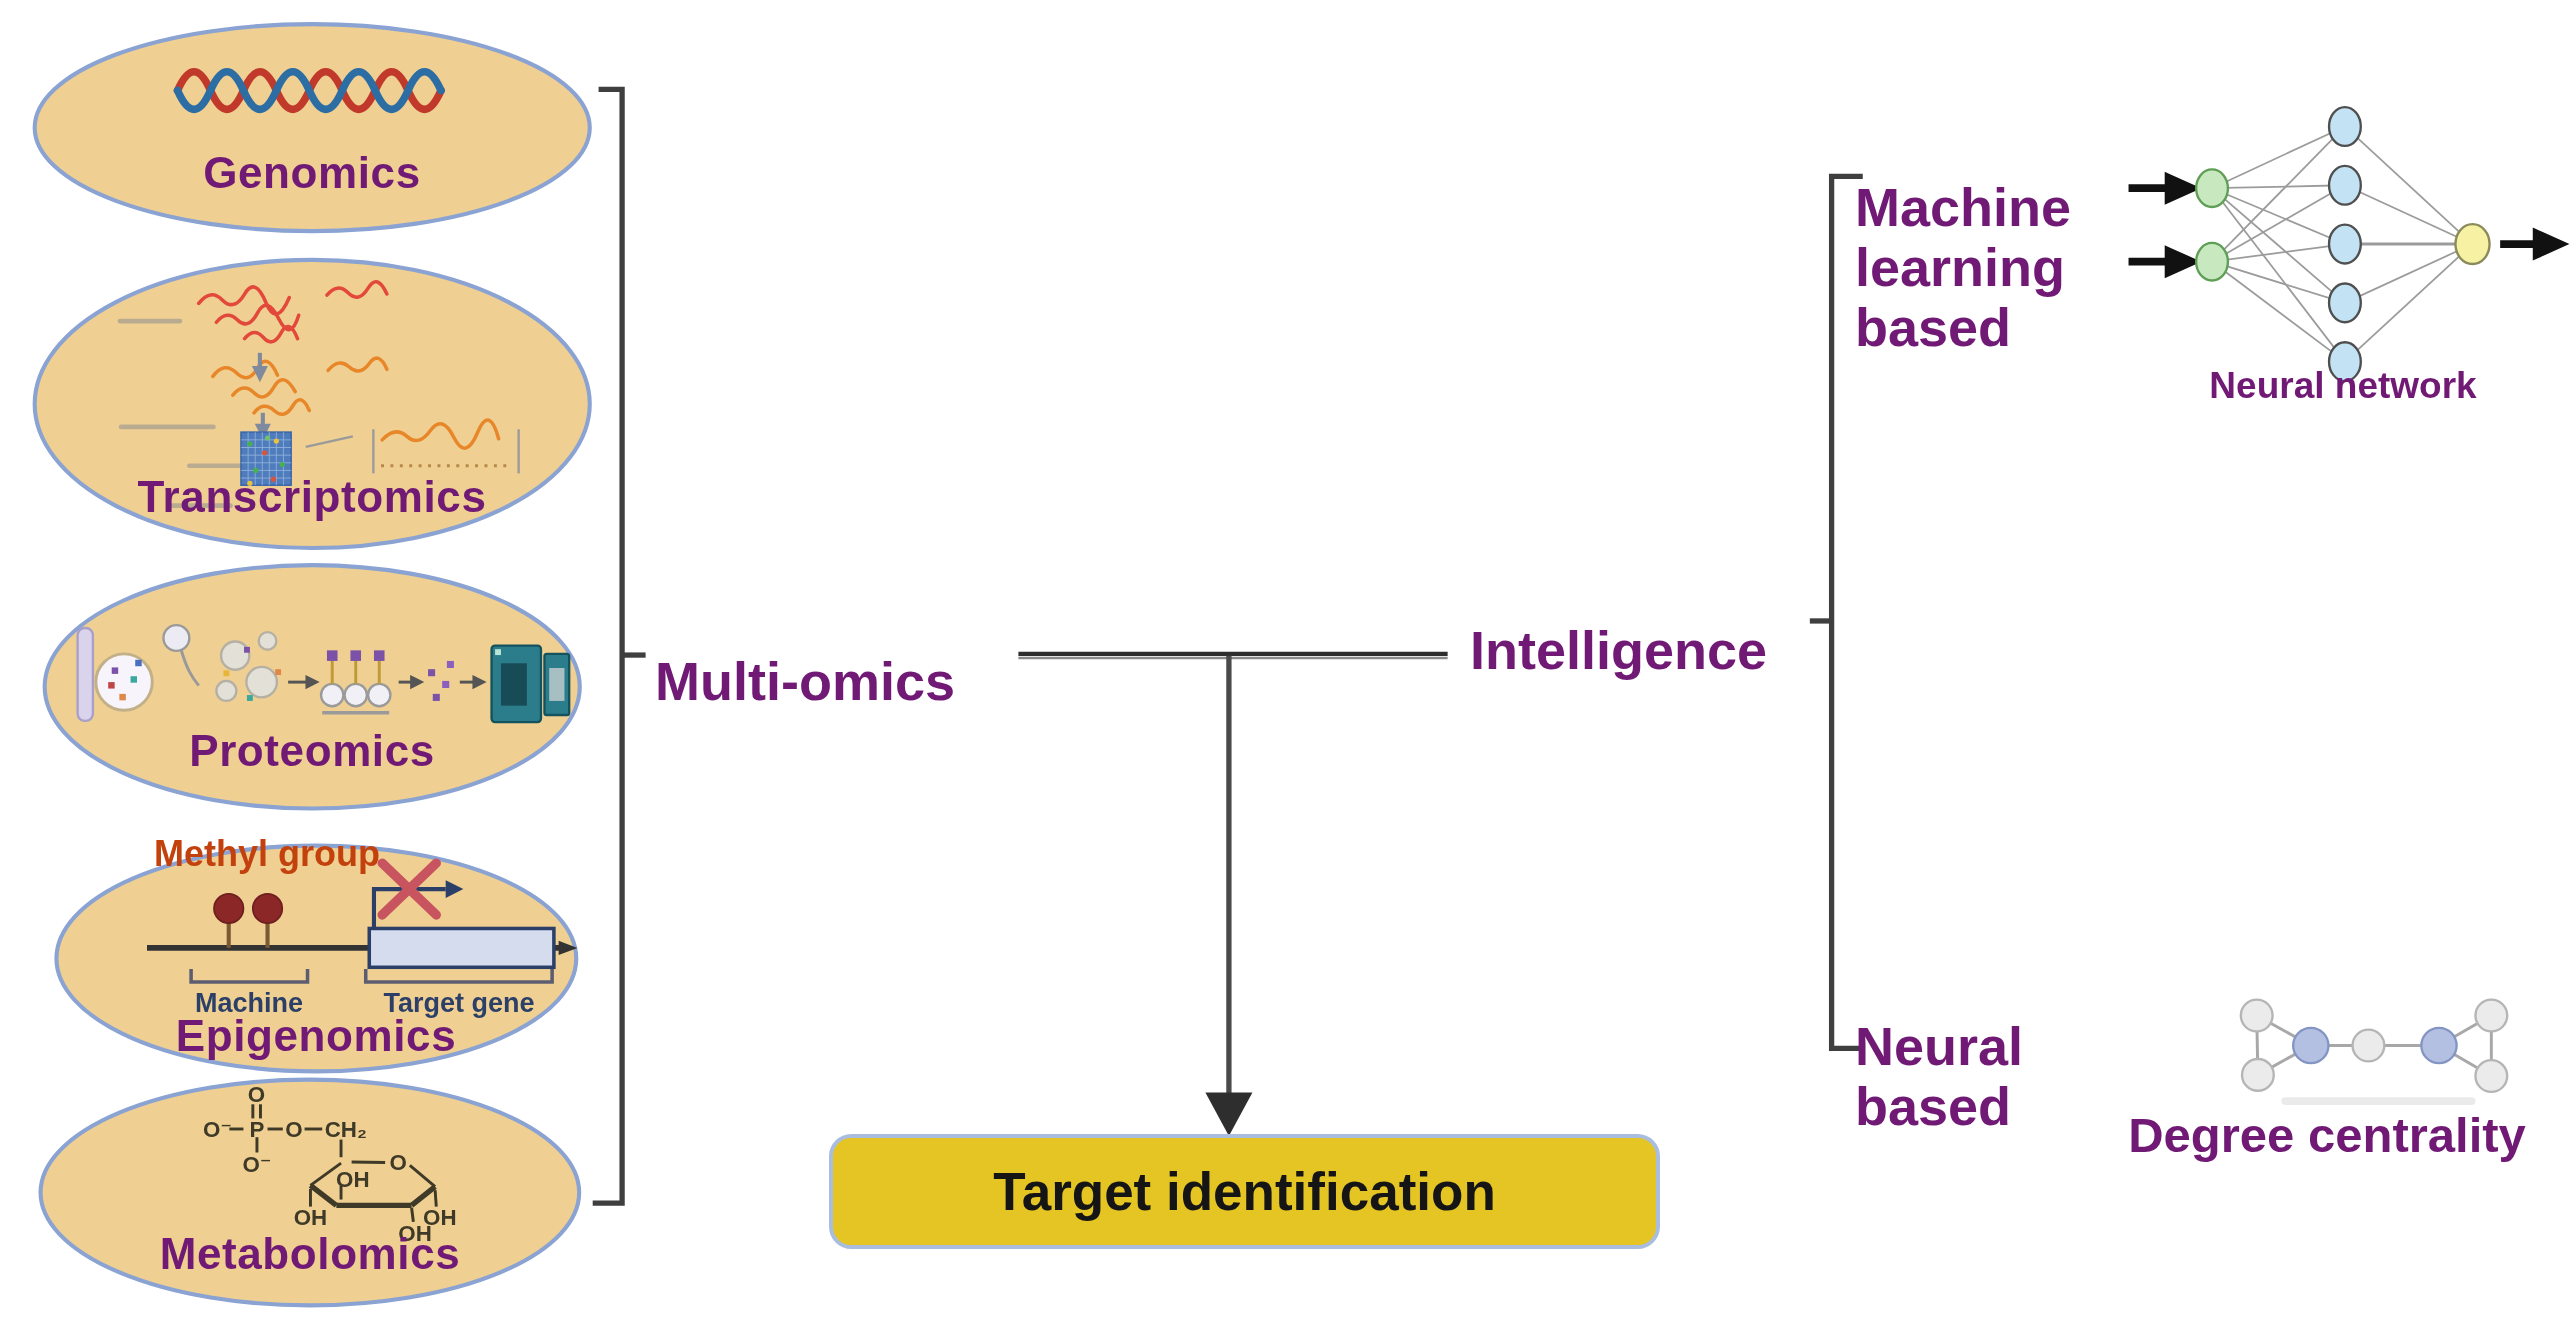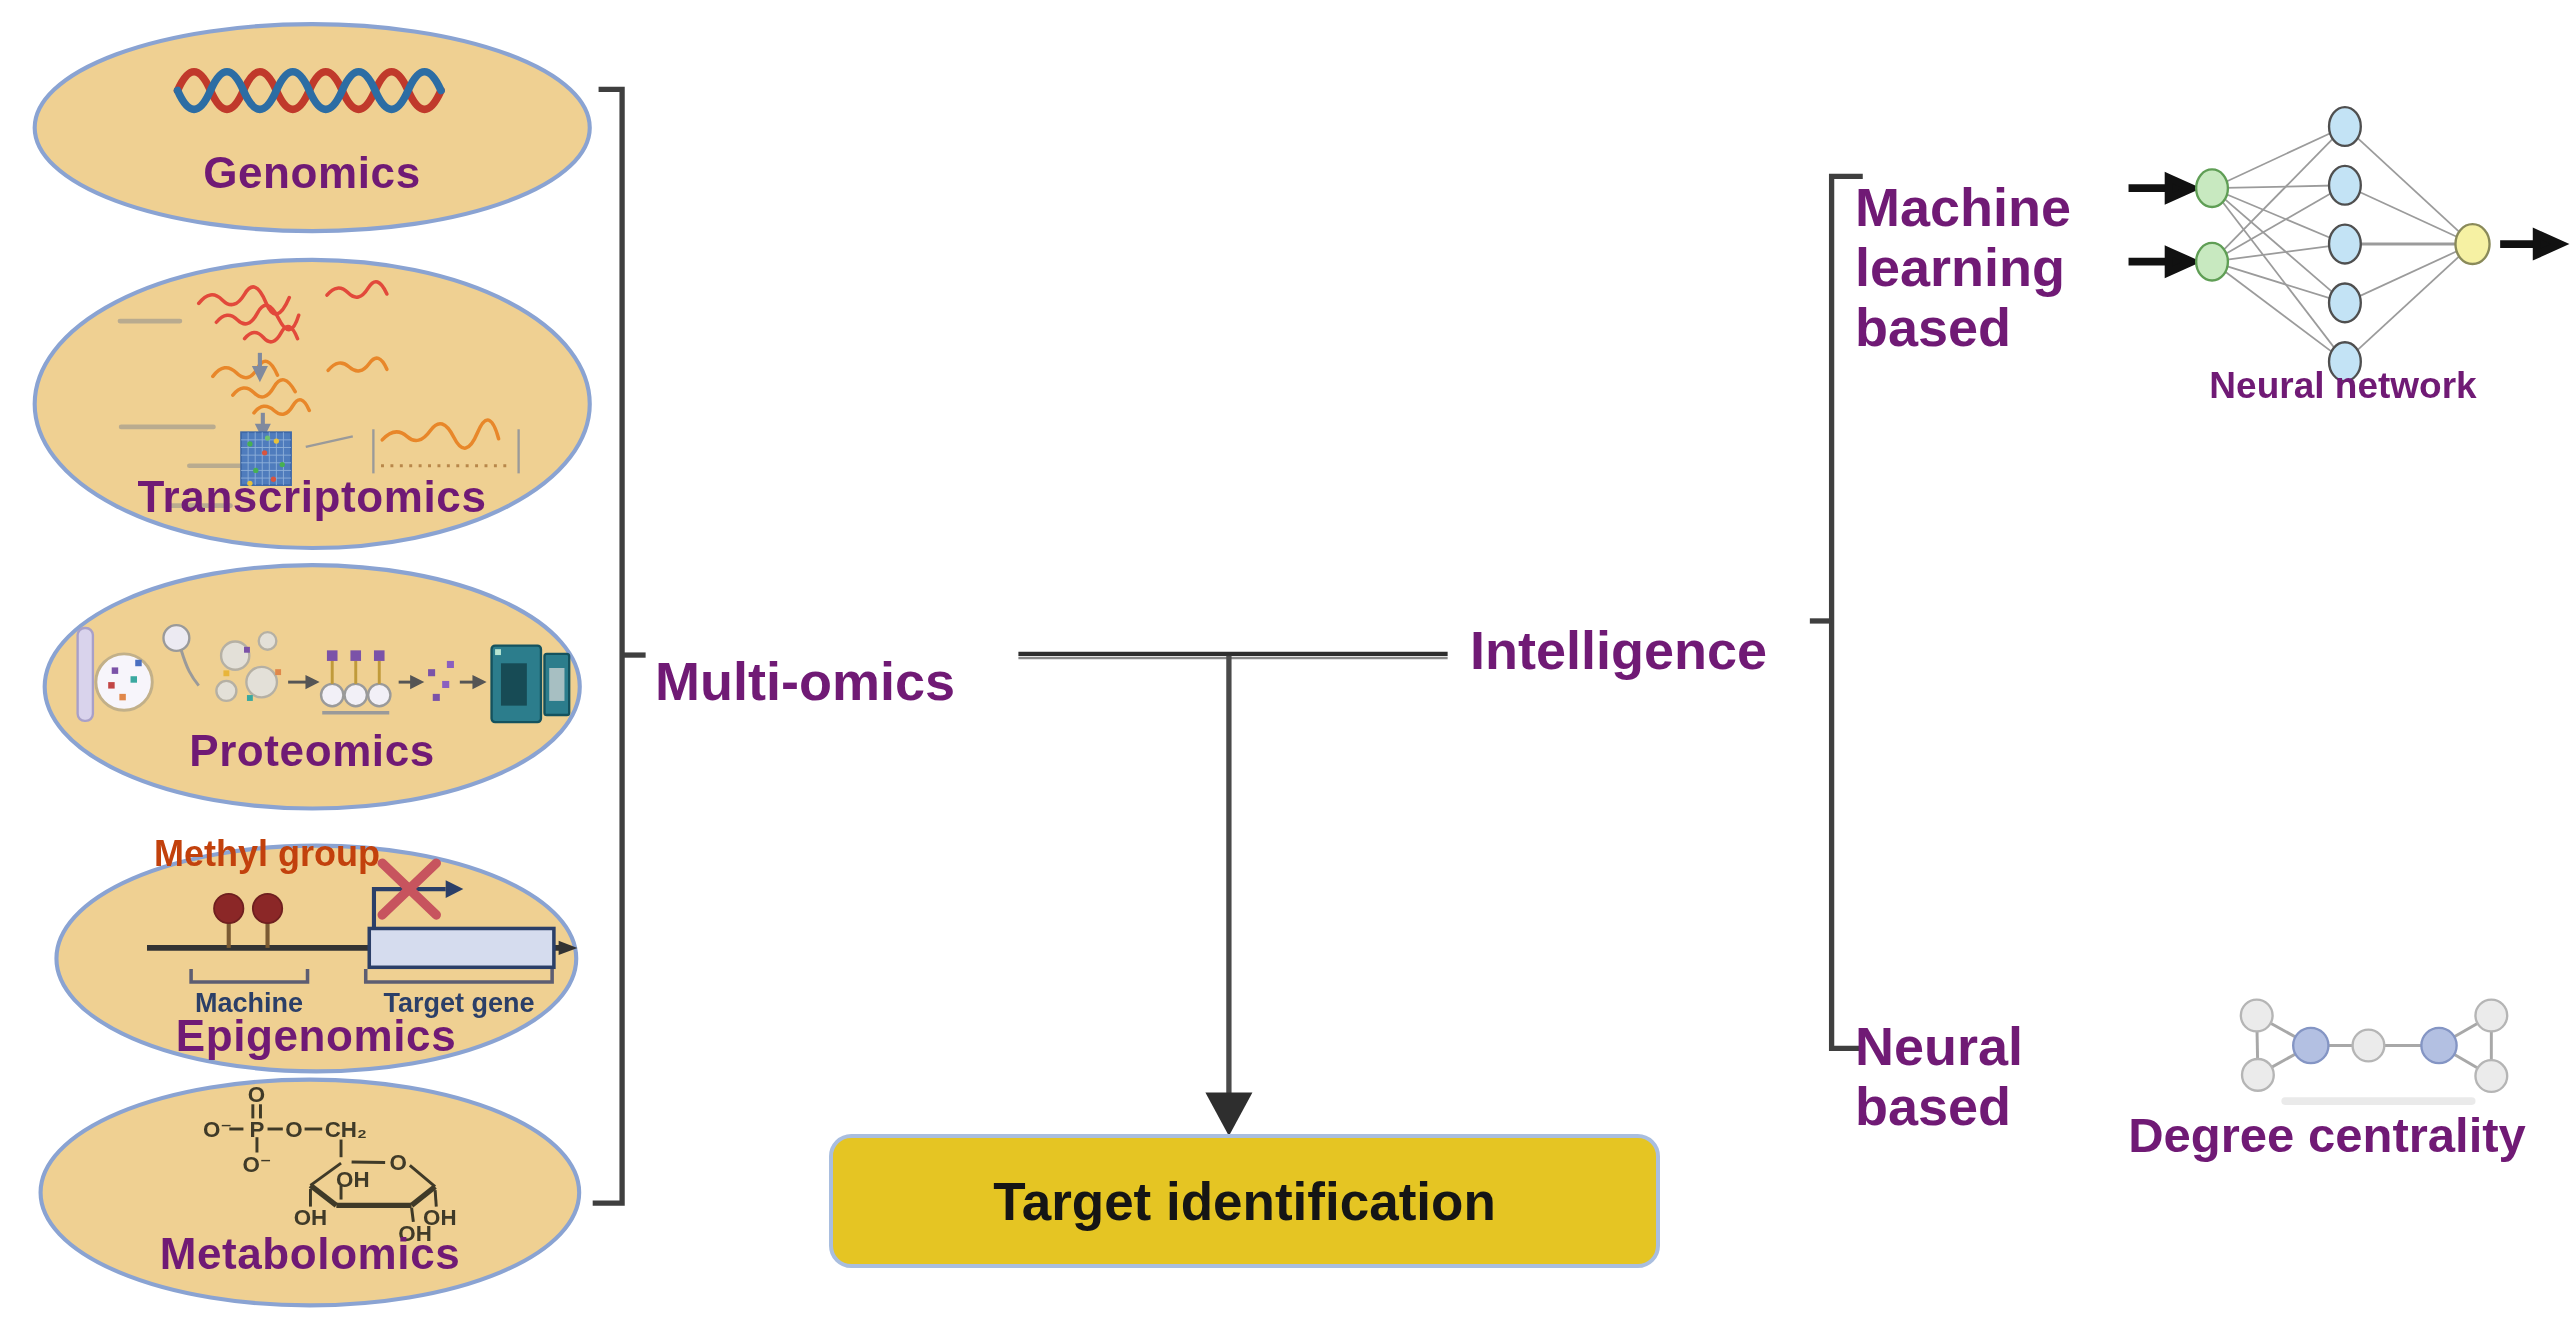--- a/index.html
+++ b/index.html
@@ -9,21 +9,21 @@
   #art{position:absolute;left:0;top:0;width:2576px;height:1326px;}
   .lbl{position:absolute;font-weight:700;color:#701a75;white-space:nowrap;}
   .center{transform:translate(-50%,-50%);text-align:center;}
   .vcenter{transform:translateY(-50%);}
   .ellipse-label{font-size:44px;letter-spacing:0.6px;}
   .big{font-size:54px;margin-top:31px;}
   .caption{font-size:51px;}
   .small-navy{font-size:27px;color:#2b3f68;}
   .methyl{font-size:36px;color:#c2410c;}
   .mlines div{line-height:60px;}
-  #target-box{position:absolute;left:829px;top:1134px;width:831px;height:134px;
+  #target-box{position:absolute;left:829px;top:1134px;width:831px;height:115px;
       background:#e5c523;border:4.1px solid #a9bedf;border-radius:22.3px;
       display:flex;align-items:center;justify-content:center;box-sizing:border-box;}
   #target-box div{font-weight:700;font-size:53px;color:#151515;}
   svg text{font-family:"Liberation Sans","DejaVu Sans",sans-serif;font-weight:700;}
 </style>
 </head>
 <body>
 
 <div id="stage">
 

